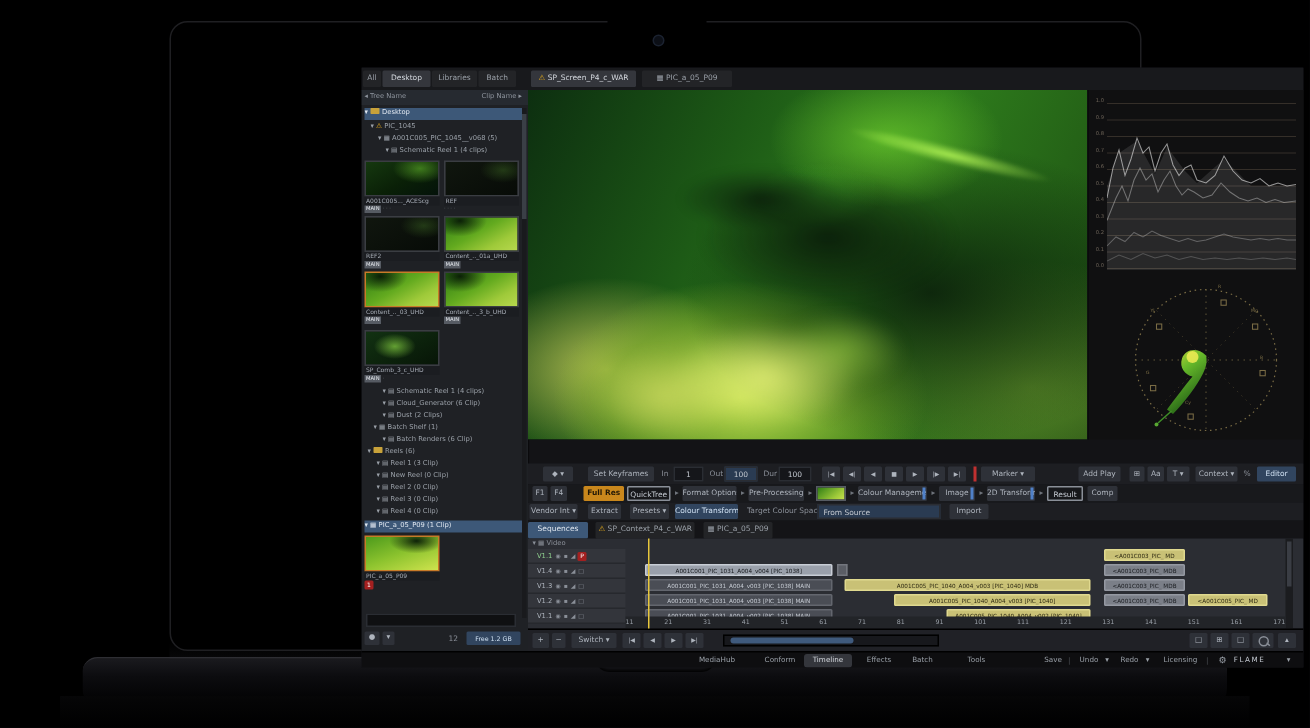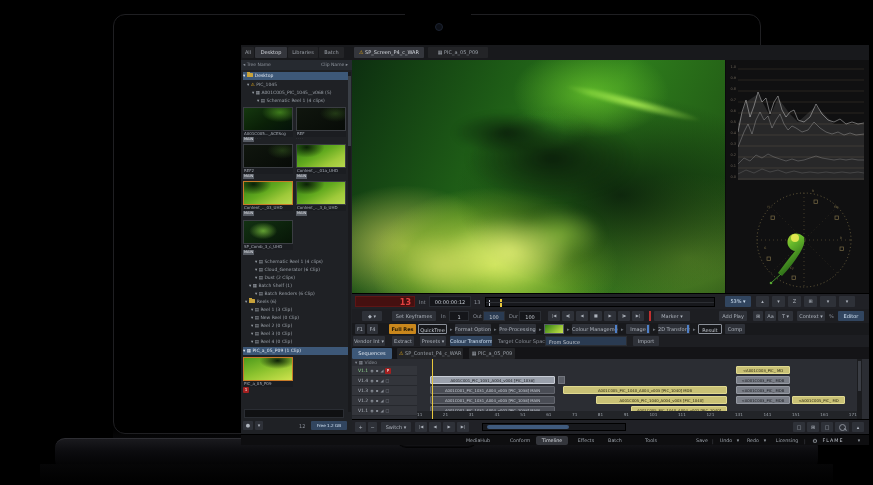--- a/index.html
+++ b/index.html
@@ -258,38 +258,20 @@
         <circle cx="23" cy="96" r="1.3" fill="#58a832"></circle>
       </svg>
       <span style="position:absolute;left:86px;top:129px;font-size:3px;color:#7a6c45">R</span>
       <span style="position:absolute;left:108px;top:145px;font-size:3px;color:#7a6c45">Mg</span>
       <span style="position:absolute;left:114px;top:176px;font-size:3px;color:#7a6c45">B</span>
       <span style="position:absolute;left:64px;top:206px;font-size:3px;color:#7a6c45">Cy</span>
       <span style="position:absolute;left:38px;top:186px;font-size:3px;color:#7a6c45">G</span>
       <span style="position:absolute;left:41px;top:145px;font-size:3px;color:#7a6c45">Yl</span>
     </div>
 
-    <div class="r trans">
-      <div class="fld" style="left:3px;top:2px;width:60px;height:11px;line-height:11px;background:#451010;border-color:#5e1515;color:#e04040;font-size:8px;font-weight:bold;text-align:right;padding-right:3px">13</div>
-      <div class="lbl" style="left:67px;top:5px">Int</div>
-      <div class="fld" style="left:77px;top:2px;width:42px;height:11px;line-height:11px">00:00:00:12</div>
-      <div class="lbl" style="left:122px;top:5px">13</div>
-      <div class="r" style="left:133px;top:3px;width:230px;height:10px;background:#17181c;border:1px solid #000;box-sizing:border-box">
-        <div style="position:absolute;left:3px;top:2px;width:1px;height:6px;background:#c8cdd6"></div>
-        <div style="position:absolute;left:14px;top:1px;width:2px;height:8px;background:#e8c73c"></div>
-        <div style="position:absolute;left:0;top:4px;width:100%;height:1px;background:#2c2e33"></div>
-      </div>
-      <div class="btn blue" style="left:373px;top:2px;width:26px;height:11px;line-height:11px"><span>53%</span> <span>▾</span></div>
-      <div class="btn" style="left:404px;top:2px;width:13px;height:11px;line-height:11px">▴</div>
-      <div class="btn" style="left:420px;top:2px;width:13px;height:11px;line-height:11px">▾</div>
-      <div class="btn" style="left:436px;top:2px;width:13px;height:11px;line-height:11px">Z</div>
-      <div class="btn" style="left:452px;top:2px;width:13px;height:11px;line-height:11px">⊞</div>
-      <div class="btn" style="left:468px;top:2px;width:16px;height:11px;line-height:11px">▾</div>
-      <div class="btn" style="left:487px;top:2px;width:16px;height:11px;line-height:11px">▾</div>
-    </div>
 
     <div class="r row2">
       <div class="btn" style="left:10px;top:2px;width:20px;height:10px;line-height:10px"><span>◆</span> <span>▾</span></div>
       <div class="btn" style="left:40px;top:2px;width:44px;height:10px;line-height:10px">Set Keyframes</div>
       <div class="lbl" style="left:89px;top:4px">In</div>
       <div class="fld" style="left:97px;top:2px;width:20px;height:10px;line-height:10px">1</div>
       <div class="lbl" style="left:121px;top:4px">Out</div>
       <div class="fld" style="left:131px;top:2px;width:22px;height:10px;line-height:10px;background:#2a3b52">100</div>
       <div class="lbl" style="left:157px;top:4px">Dur</div>
       <div class="fld" style="left:167px;top:2px;width:22px;height:10px;line-height:10px">100</div>

